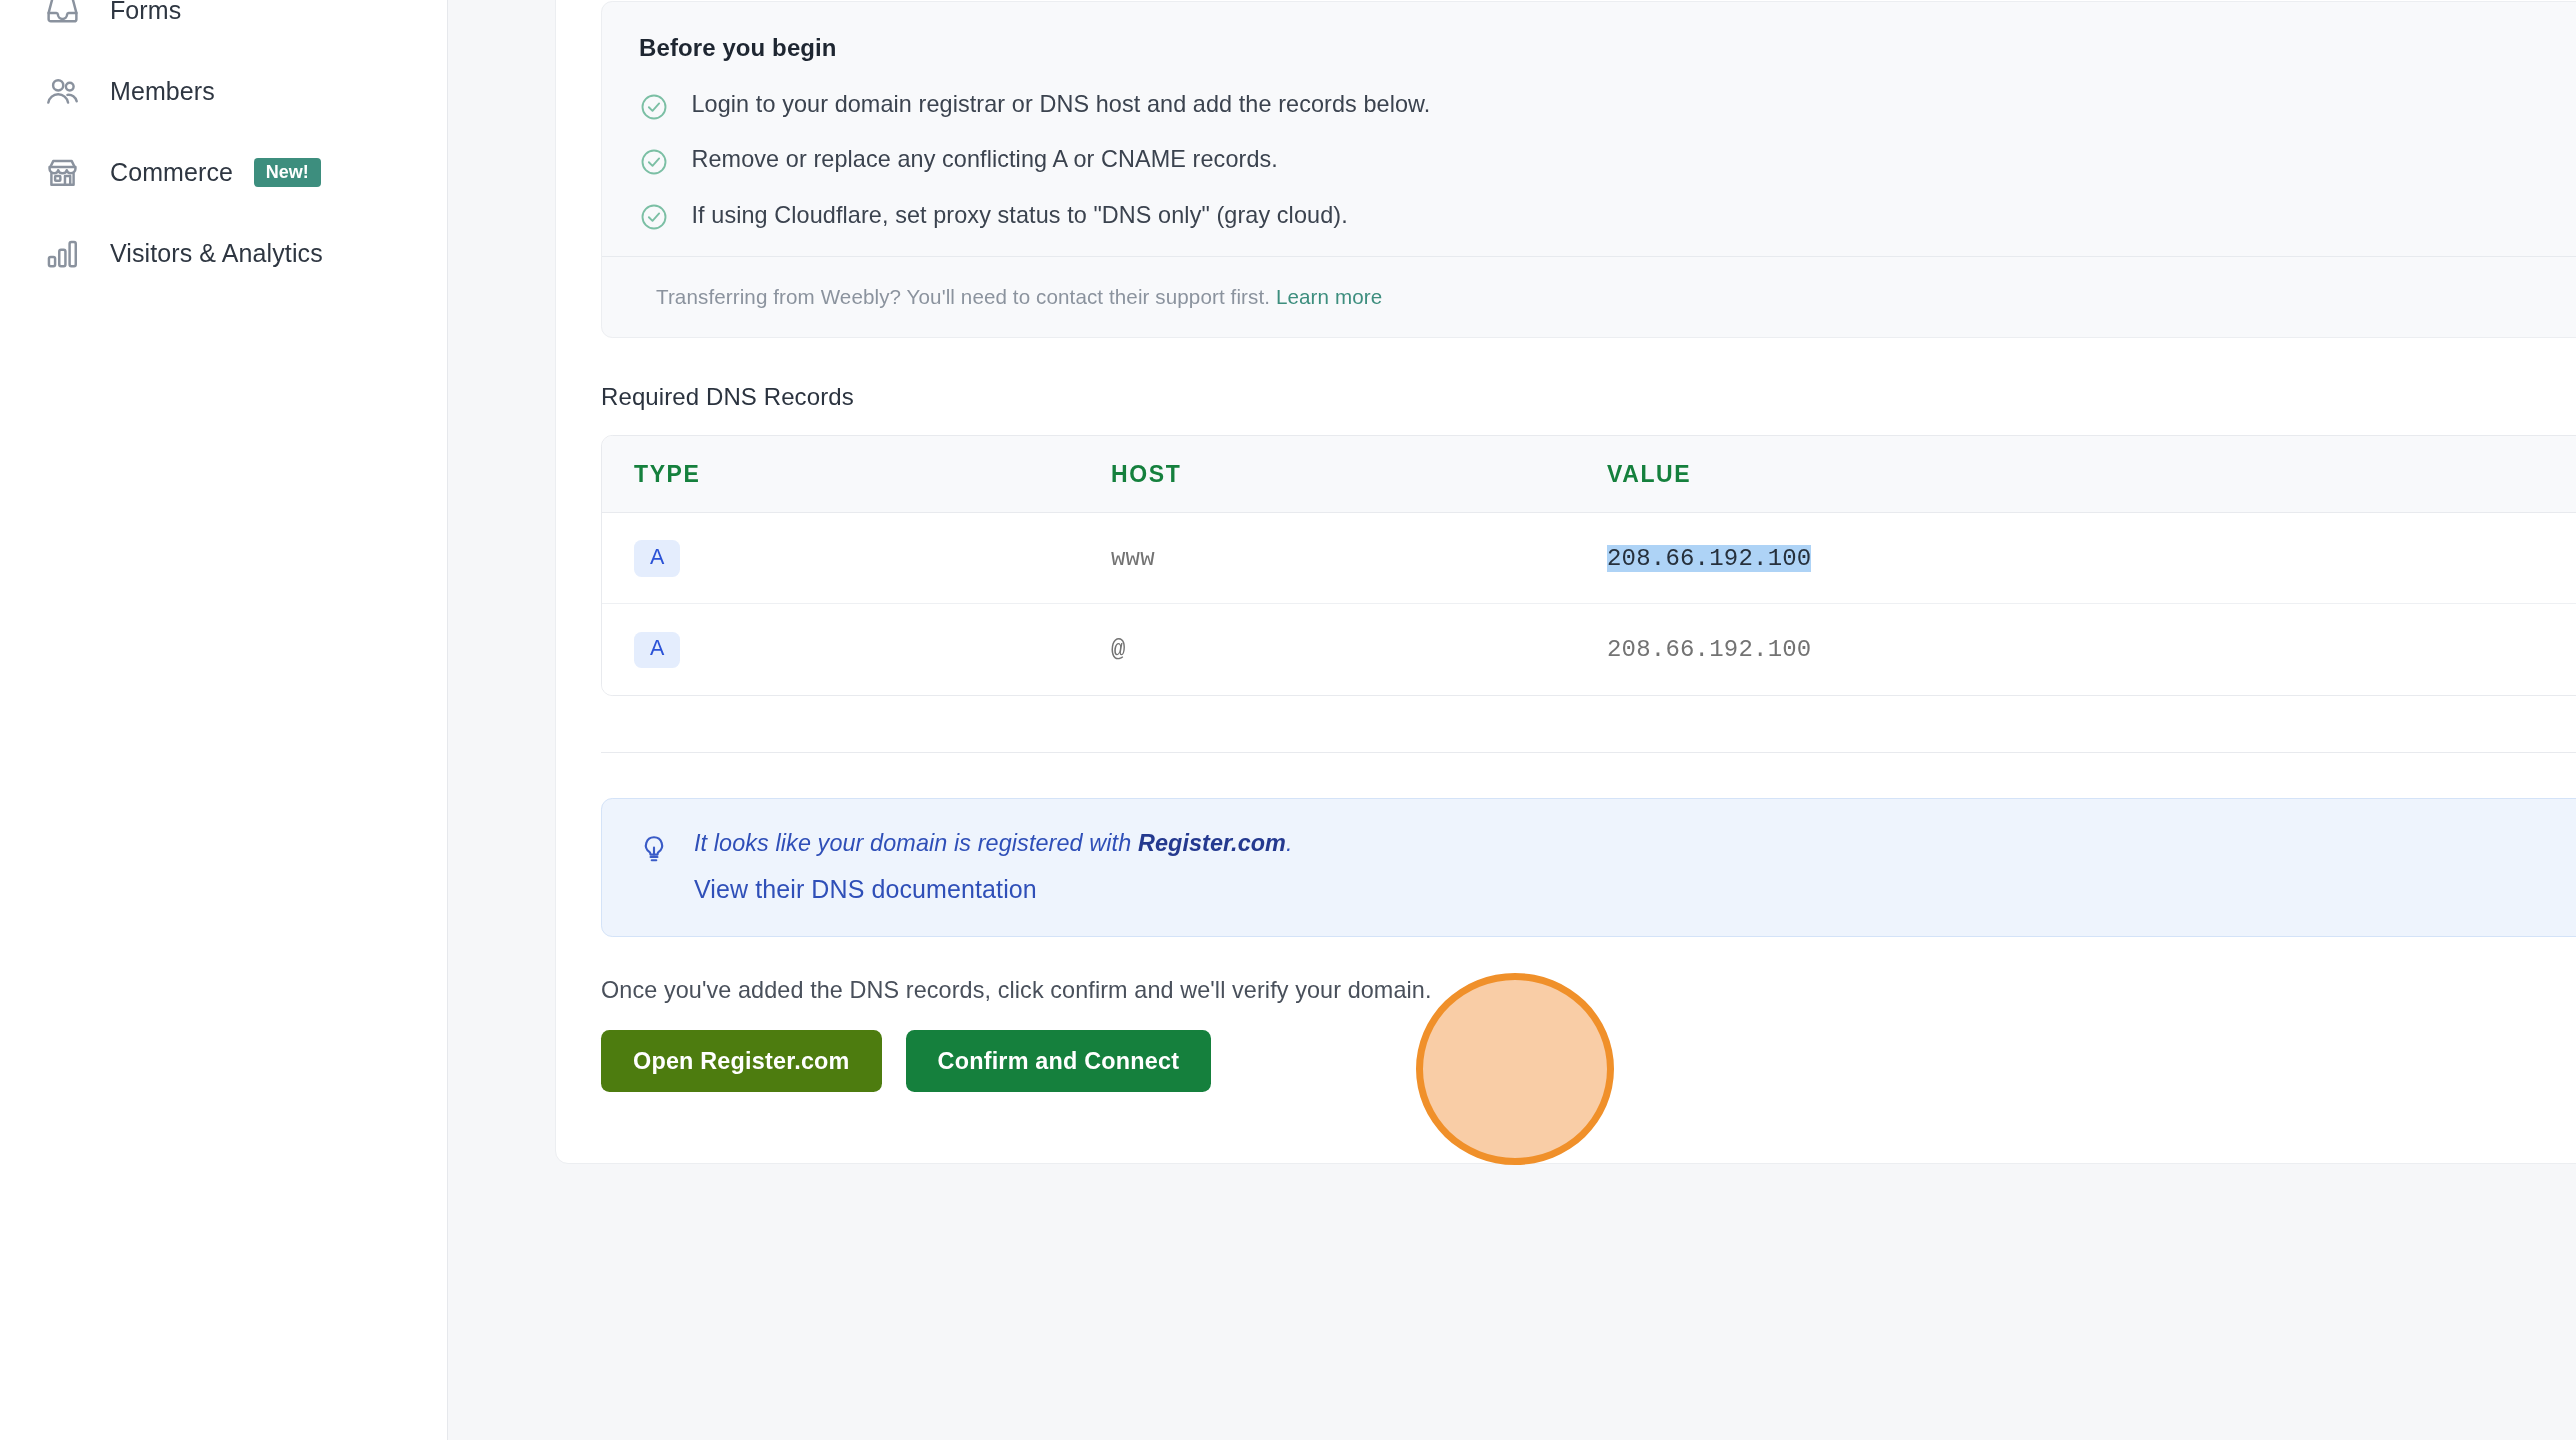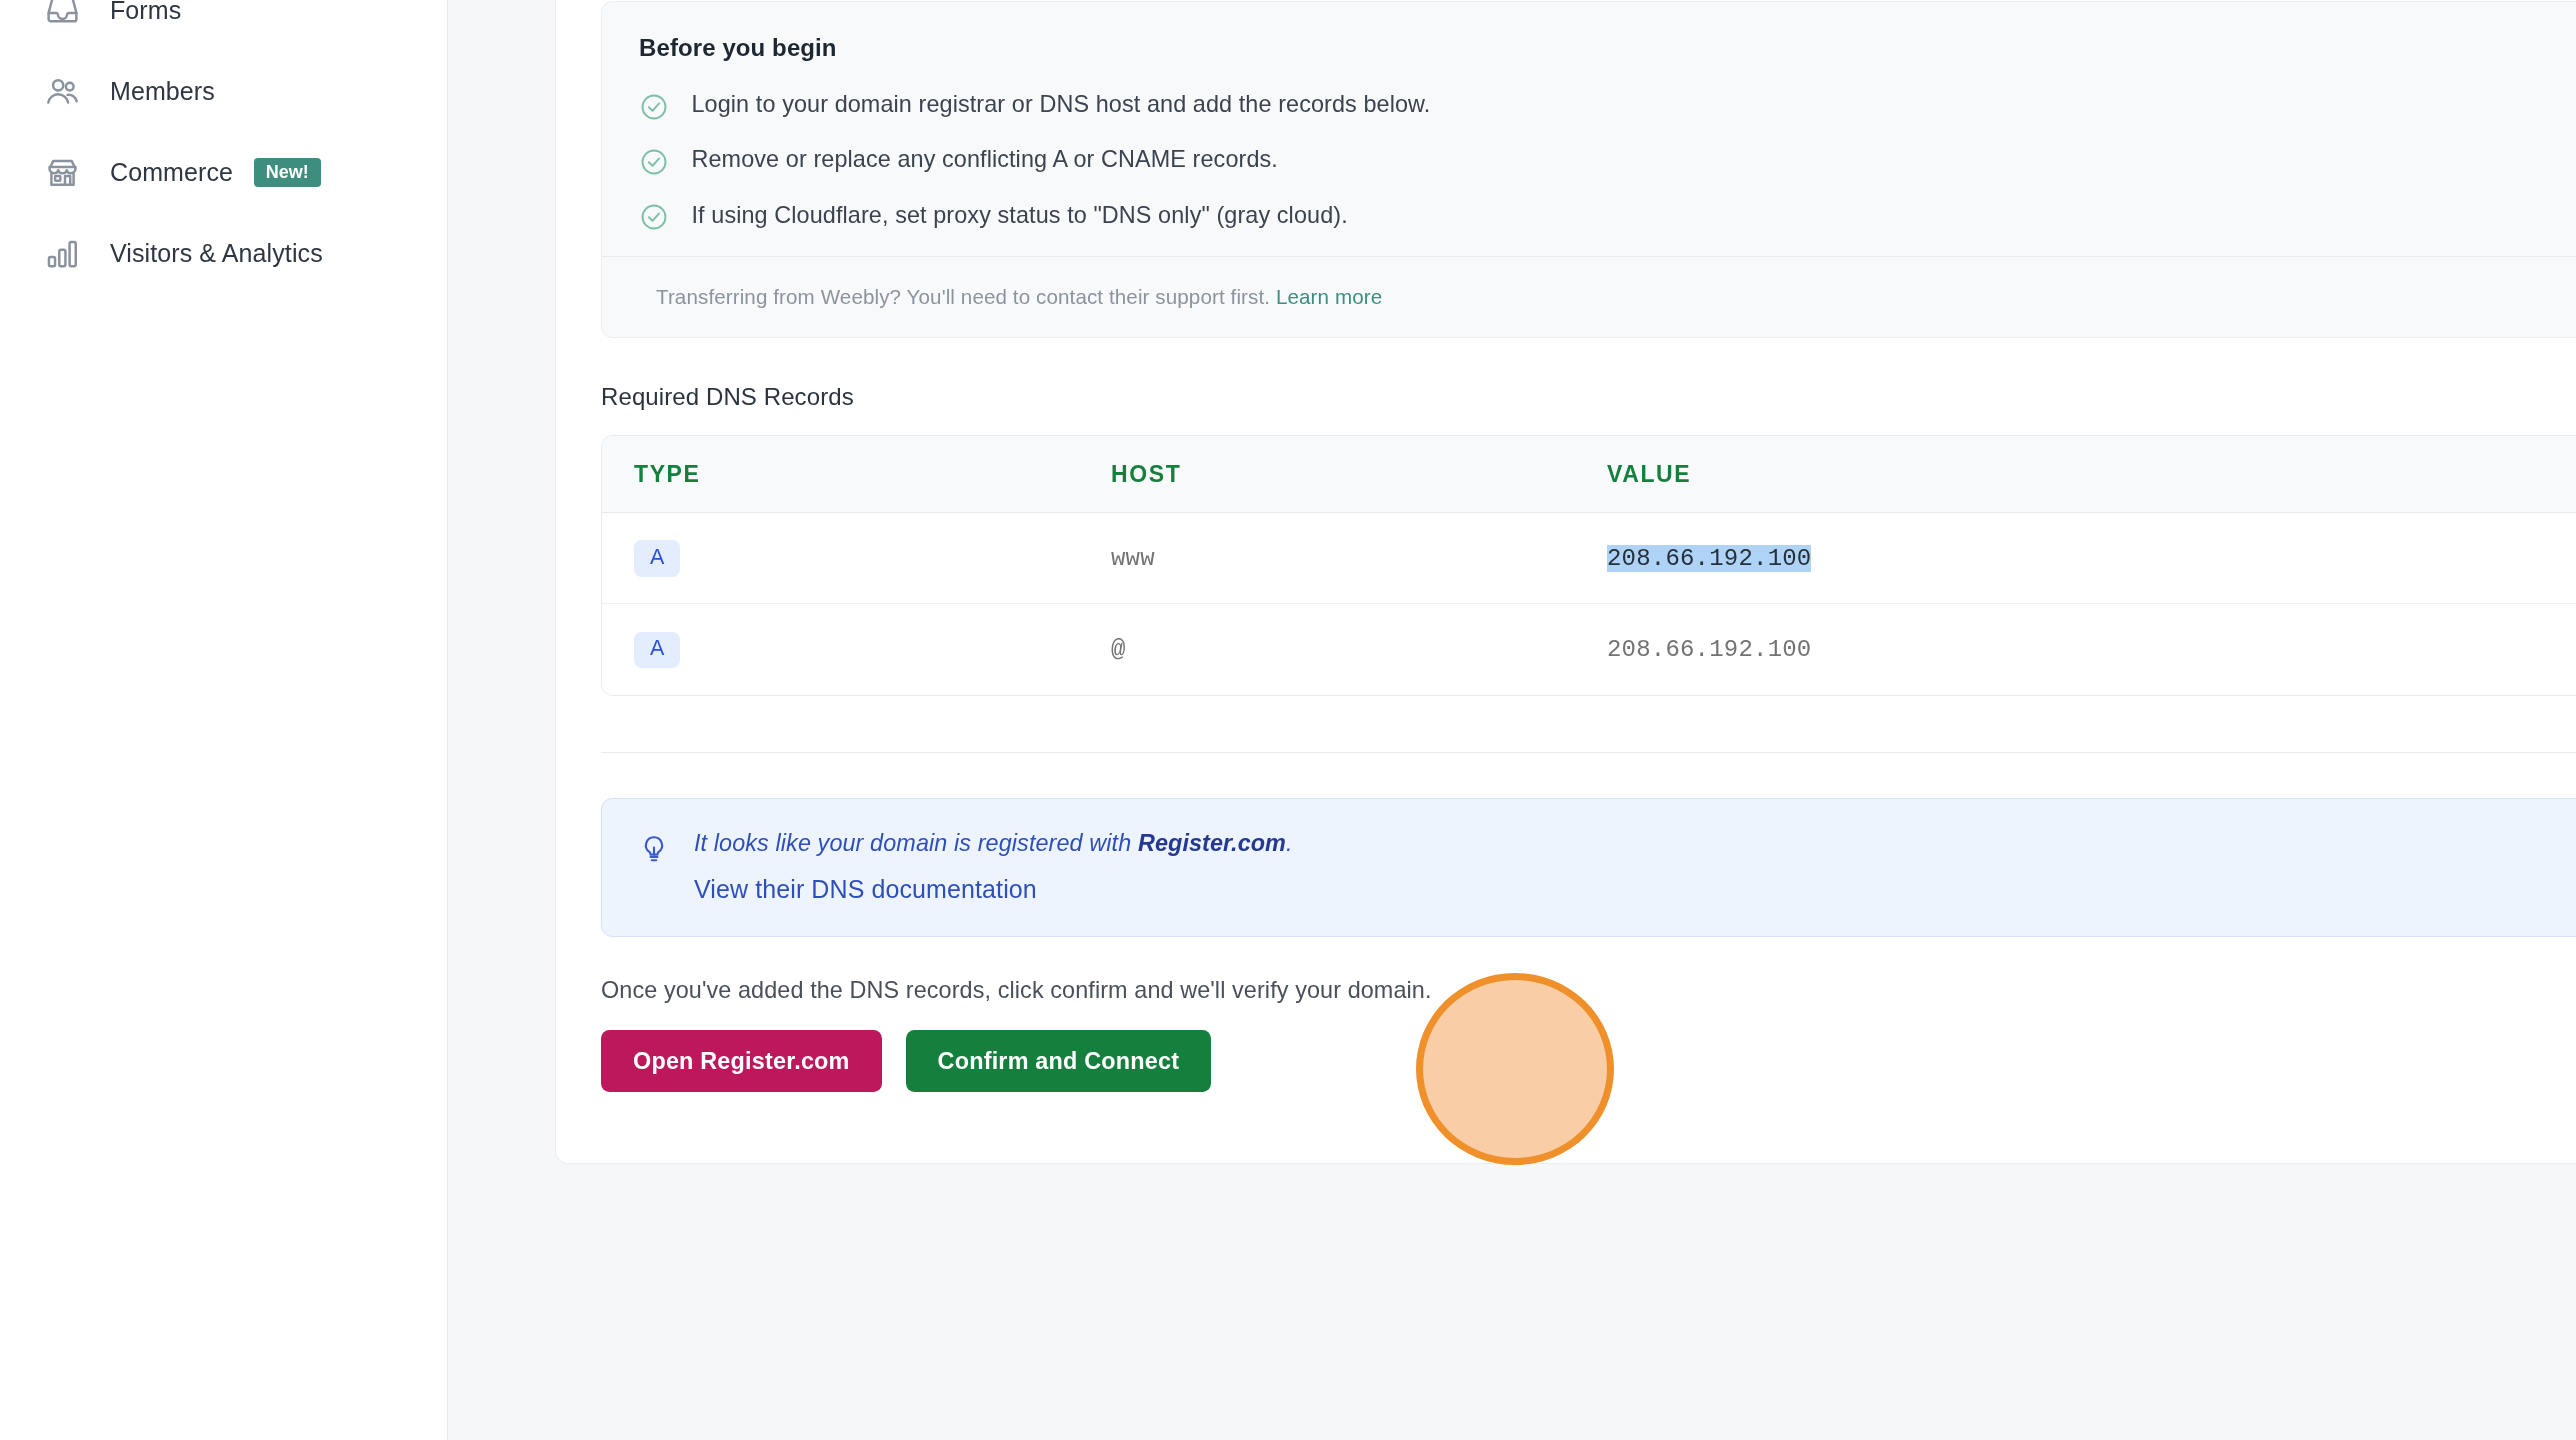--- a/index.html
+++ b/index.html
@@ -284,21 +284,21 @@
     font-weight: 700;
     color: #ffffff;
     padding: 0 32px;
     height: 62px;
     line-height: 62px;
     cursor: pointer;
     letter-spacing: 0.2px;
     white-space: nowrap;
     font-family: "Liberation Sans", sans-serif;
   }
-  .btn-primary { background: #be185d; }
+  .btn-primary { background: #4d7c0f; }
   .btn-confirm { background: #15803d; }
 
   
   #click-highlight {
     position: absolute;
     left: 968px;
     top: 973px;
     width: 198px;
     height: 192px;
     border-radius: 50%;

